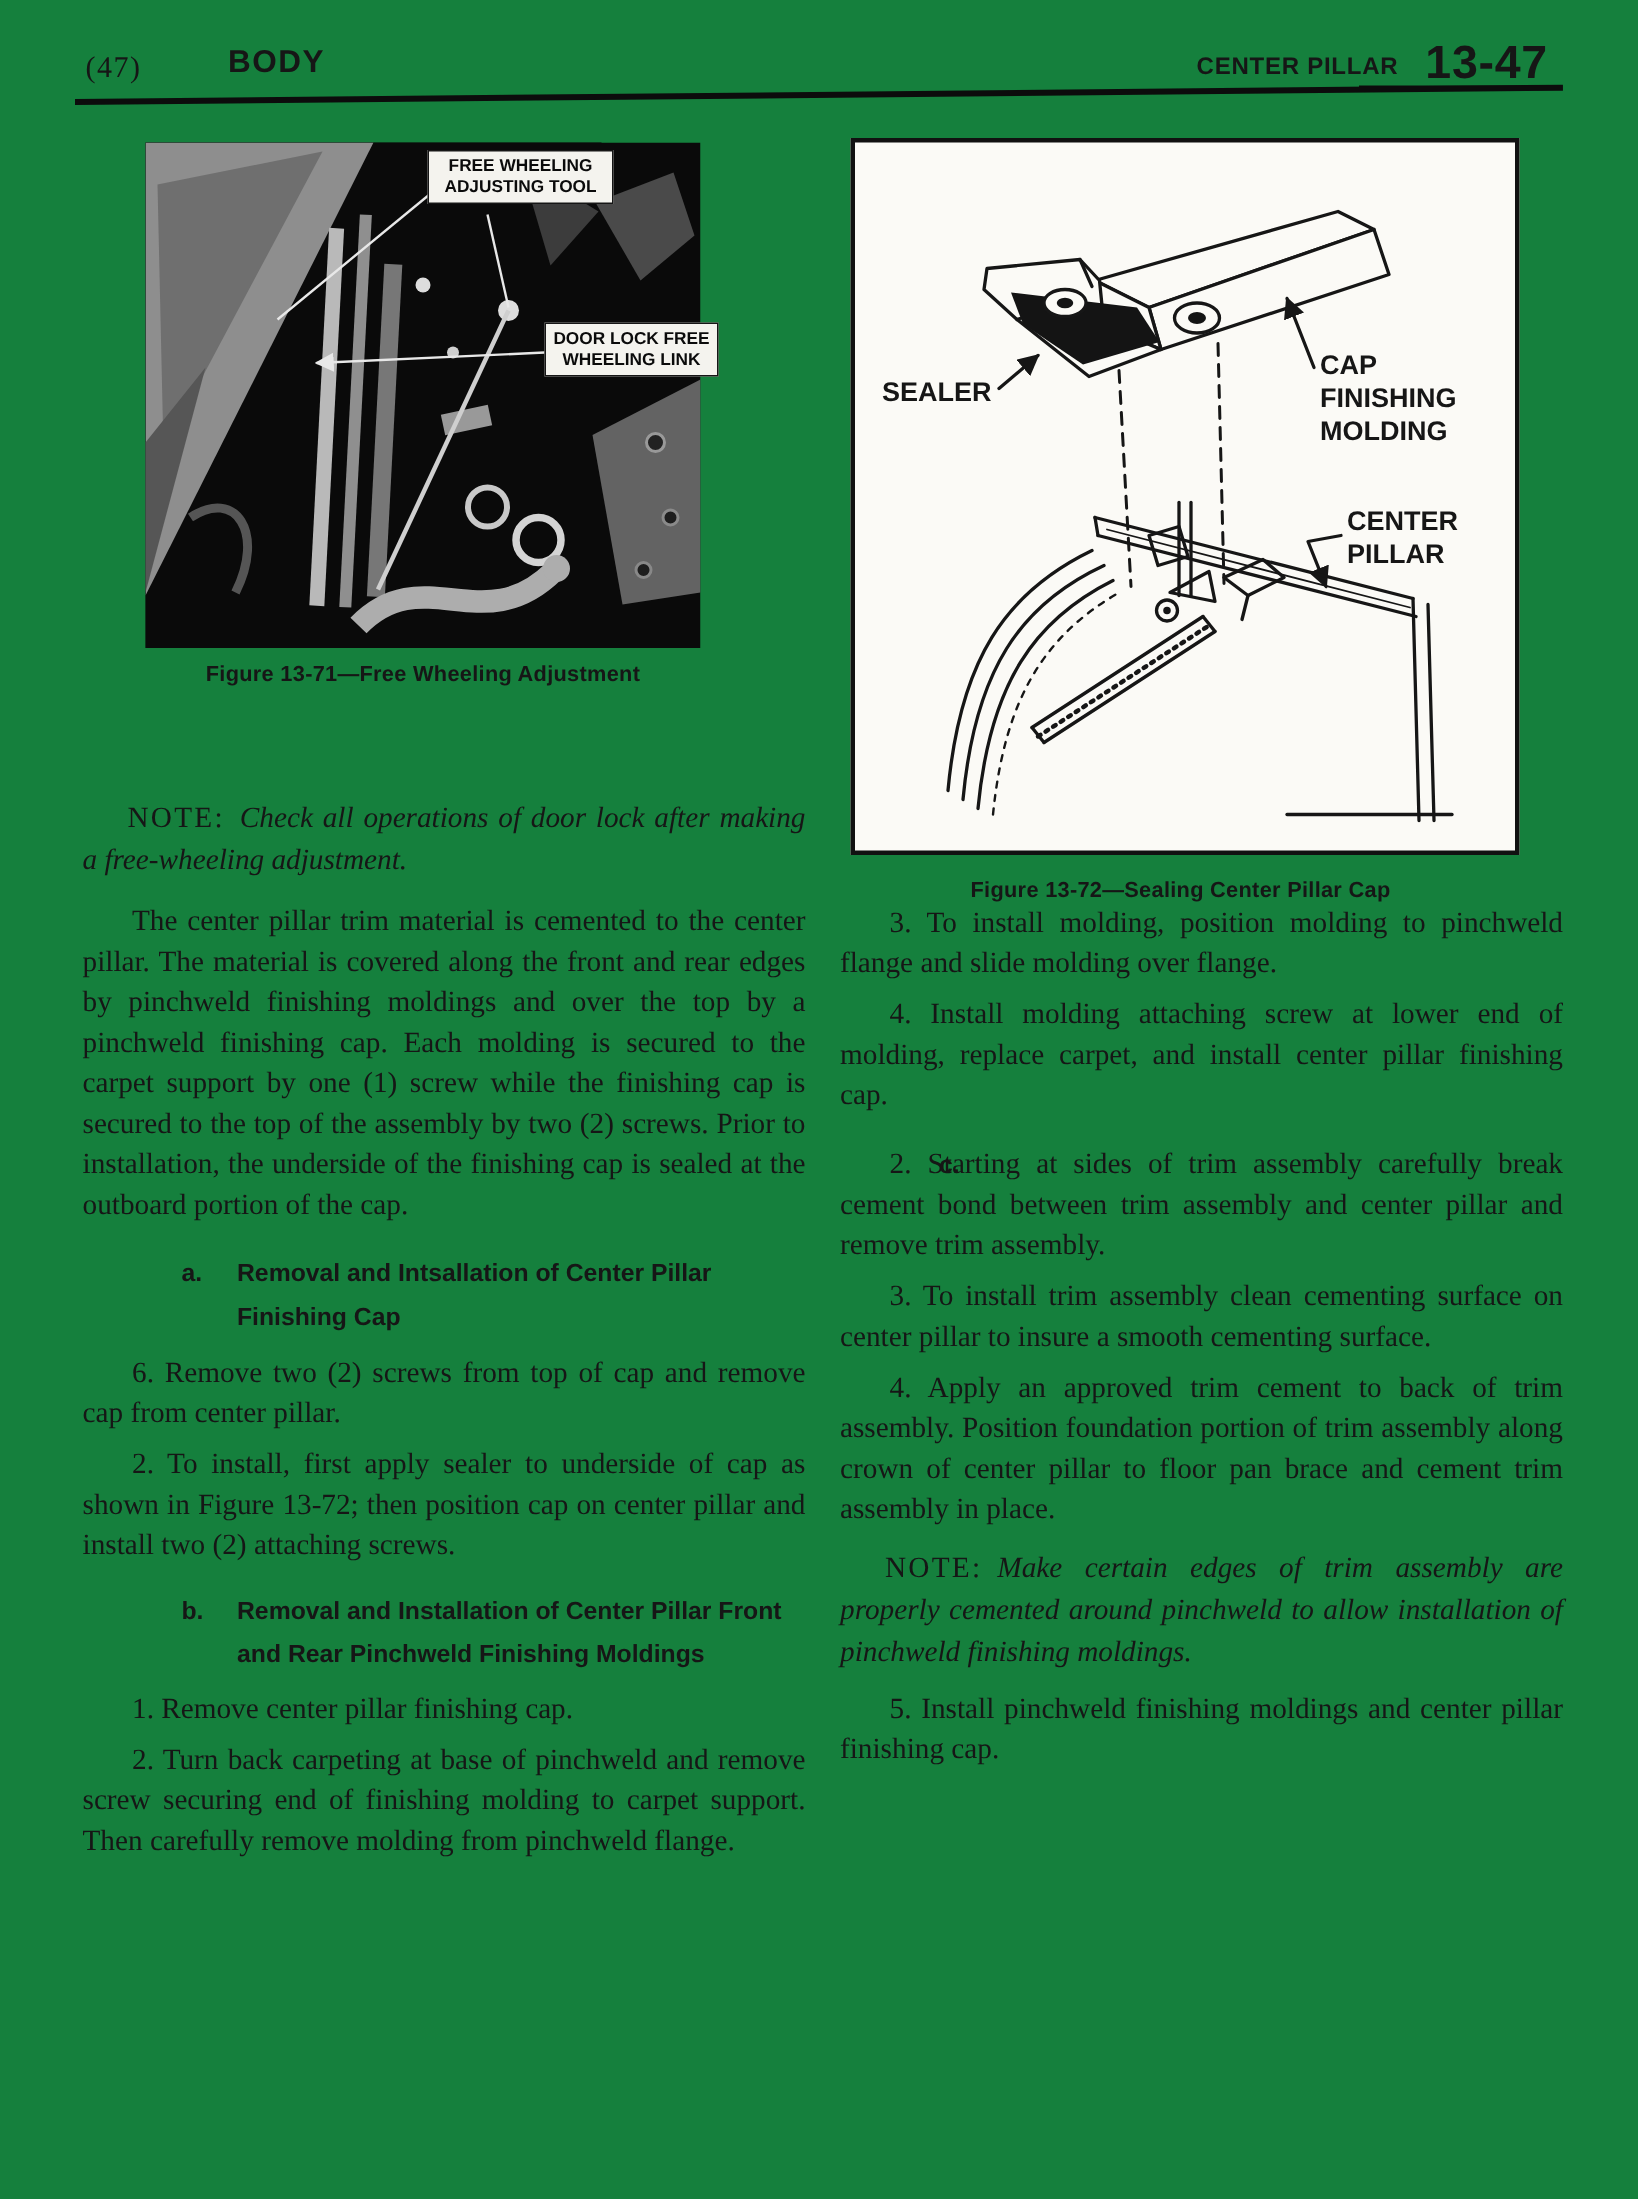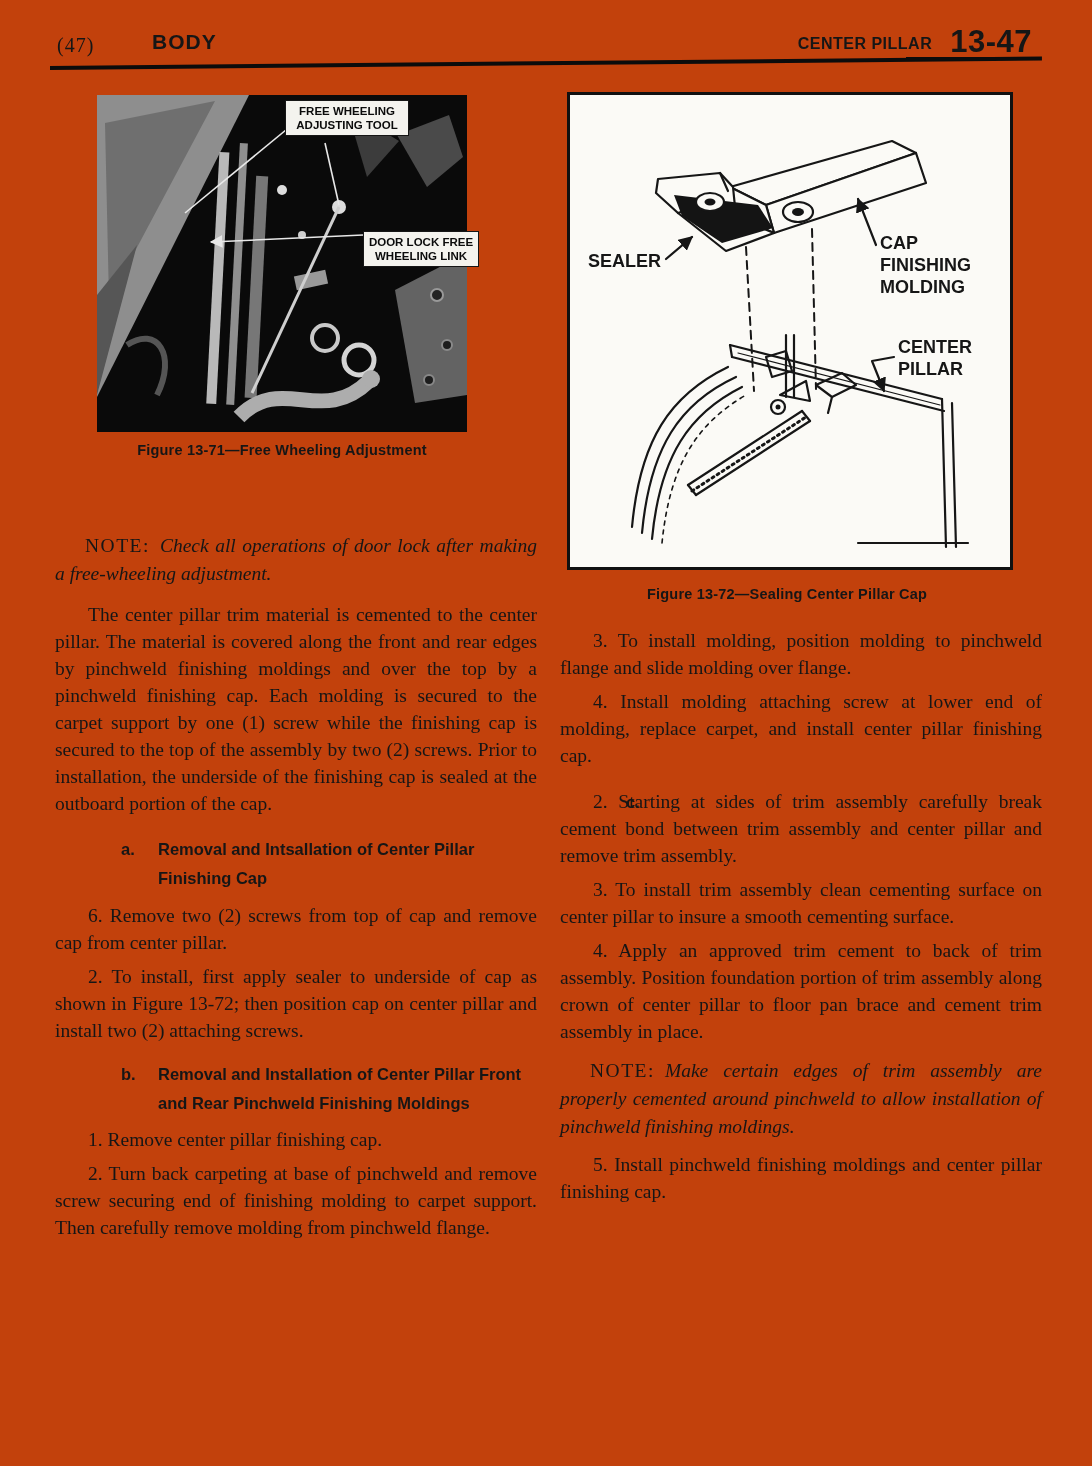--- a/index.html
+++ b/index.html
@@ -1,19 +1,19 @@
 <!DOCTYPE html>
 <html><head>
 <meta charset="utf-8">
 <style>
   html,body{margin:0;padding:0;}
   body{background:#e8e8e6;}
   #page{
     position:relative;width:1092px;height:1466px;margin:0 auto;
-    background:#c2410c;color:#161616;overflow:hidden;
+    background:#15803d;color:#161616;overflow:hidden;
     font-family:"Liberation Serif",serif;
   }
   
   .hdr-pageref{position:absolute;left:57px;top:34px;font-size:20px;letter-spacing:1px;}
   .hdr-section{position:absolute;left:152px;top:30px;font-family:"Liberation Sans",sans-serif;
     font-weight:bold;font-size:21px;letter-spacing:1px;text-align:center;}
   .hdr-right{position:absolute;right:60px;top:24px;white-space:nowrap;}
   .hdr-chapter{font-family:"Liberation Sans",sans-serif;font-weight:bold;font-size:16px;letter-spacing:.5px;vertical-align:baseline;}
   .hdr-pagenum{font-family:"Liberation Sans",sans-serif;font-weight:bold;font-size:31px;letter-spacing:.5px;margin-left:14px;vertical-align:-3px;}
   .hdr-rule{position:absolute;left:50px;top:66px;width:992px;height:4px;background:#0c0c0c;
@@ -36,41 +36,41 @@
   .subhead{position:relative;padding-left:103px;font-family:"Liberation Sans",sans-serif;
     font-weight:bold;font-size:16.5px;line-height:29px;}
   .subhead .sub-letter{position:absolute;left:66px;top:0;}
 
   
   .photo-wrap{position:relative;width:304px;height:337px;margin-left:42px;background:#0a0a0a;}
   .photo-label{position:absolute;background:#f4f3ee;border:1px solid #161616;color:#0b0b0b;
     font-family:"Liberation Sans",sans-serif;font-weight:bold;font-size:11.5px;line-height:14px;
     padding:3px 4px;text-align:center;}
   #label-tool{left:188px;top:5px;width:114px;}
-  #label-link{left:266px;top:120px;width:106px;margin-top:16px;}
+  #label-link{left:266px;top:120px;width:106px;}
   .fig-caption{font-family:"Liberation Sans",sans-serif;font-weight:bold;font-size:14.5px;
     letter-spacing:.2px;text-align:center;margin:0;}
   #cap71{width:370px;margin-left:42px;margin-top:10px;}
 
   
   .diagram-box{width:440px;height:472px;margin-left:7px;border:3px solid #111;background:#fbfaf6;}
   #cap72{width:446px;margin-left:4px;margin-top:16px;}
   .diagram-box svg text{font-family:"Liberation Sans",sans-serif;font-weight:bold;font-size:18px;fill:#161616;}
 
   
   #note-left{margin-top:74px;}
   #sec-head{margin-top:26px;}
   #intro-p{margin-top:13px;}
   #sub-a{margin-top:18px;}
   #a-step-1{margin-top:9px;}
   #a-step-2{margin-top:7px;}
   #sub-b{margin-top:16px;}
   #b-step-1{margin-top:8px;}
   #b-step-2{margin-top:7px;}
-  #r-step-3{margin-top:25px;}
+  #r-step-3{}
   #r-step-4{margin-top:7px;}
   #sub-c{margin-top:19px;}
   #c-step-1{margin-top:10px;}
   #c-step-2{margin-top:7px;}
   #c-step-3{margin-top:7px;}
   #c-step-4{margin-top:7px;}
   #note-right{margin-top:12px;}
   #c-step-5{margin-top:10px;}
 </style>
 </head>

